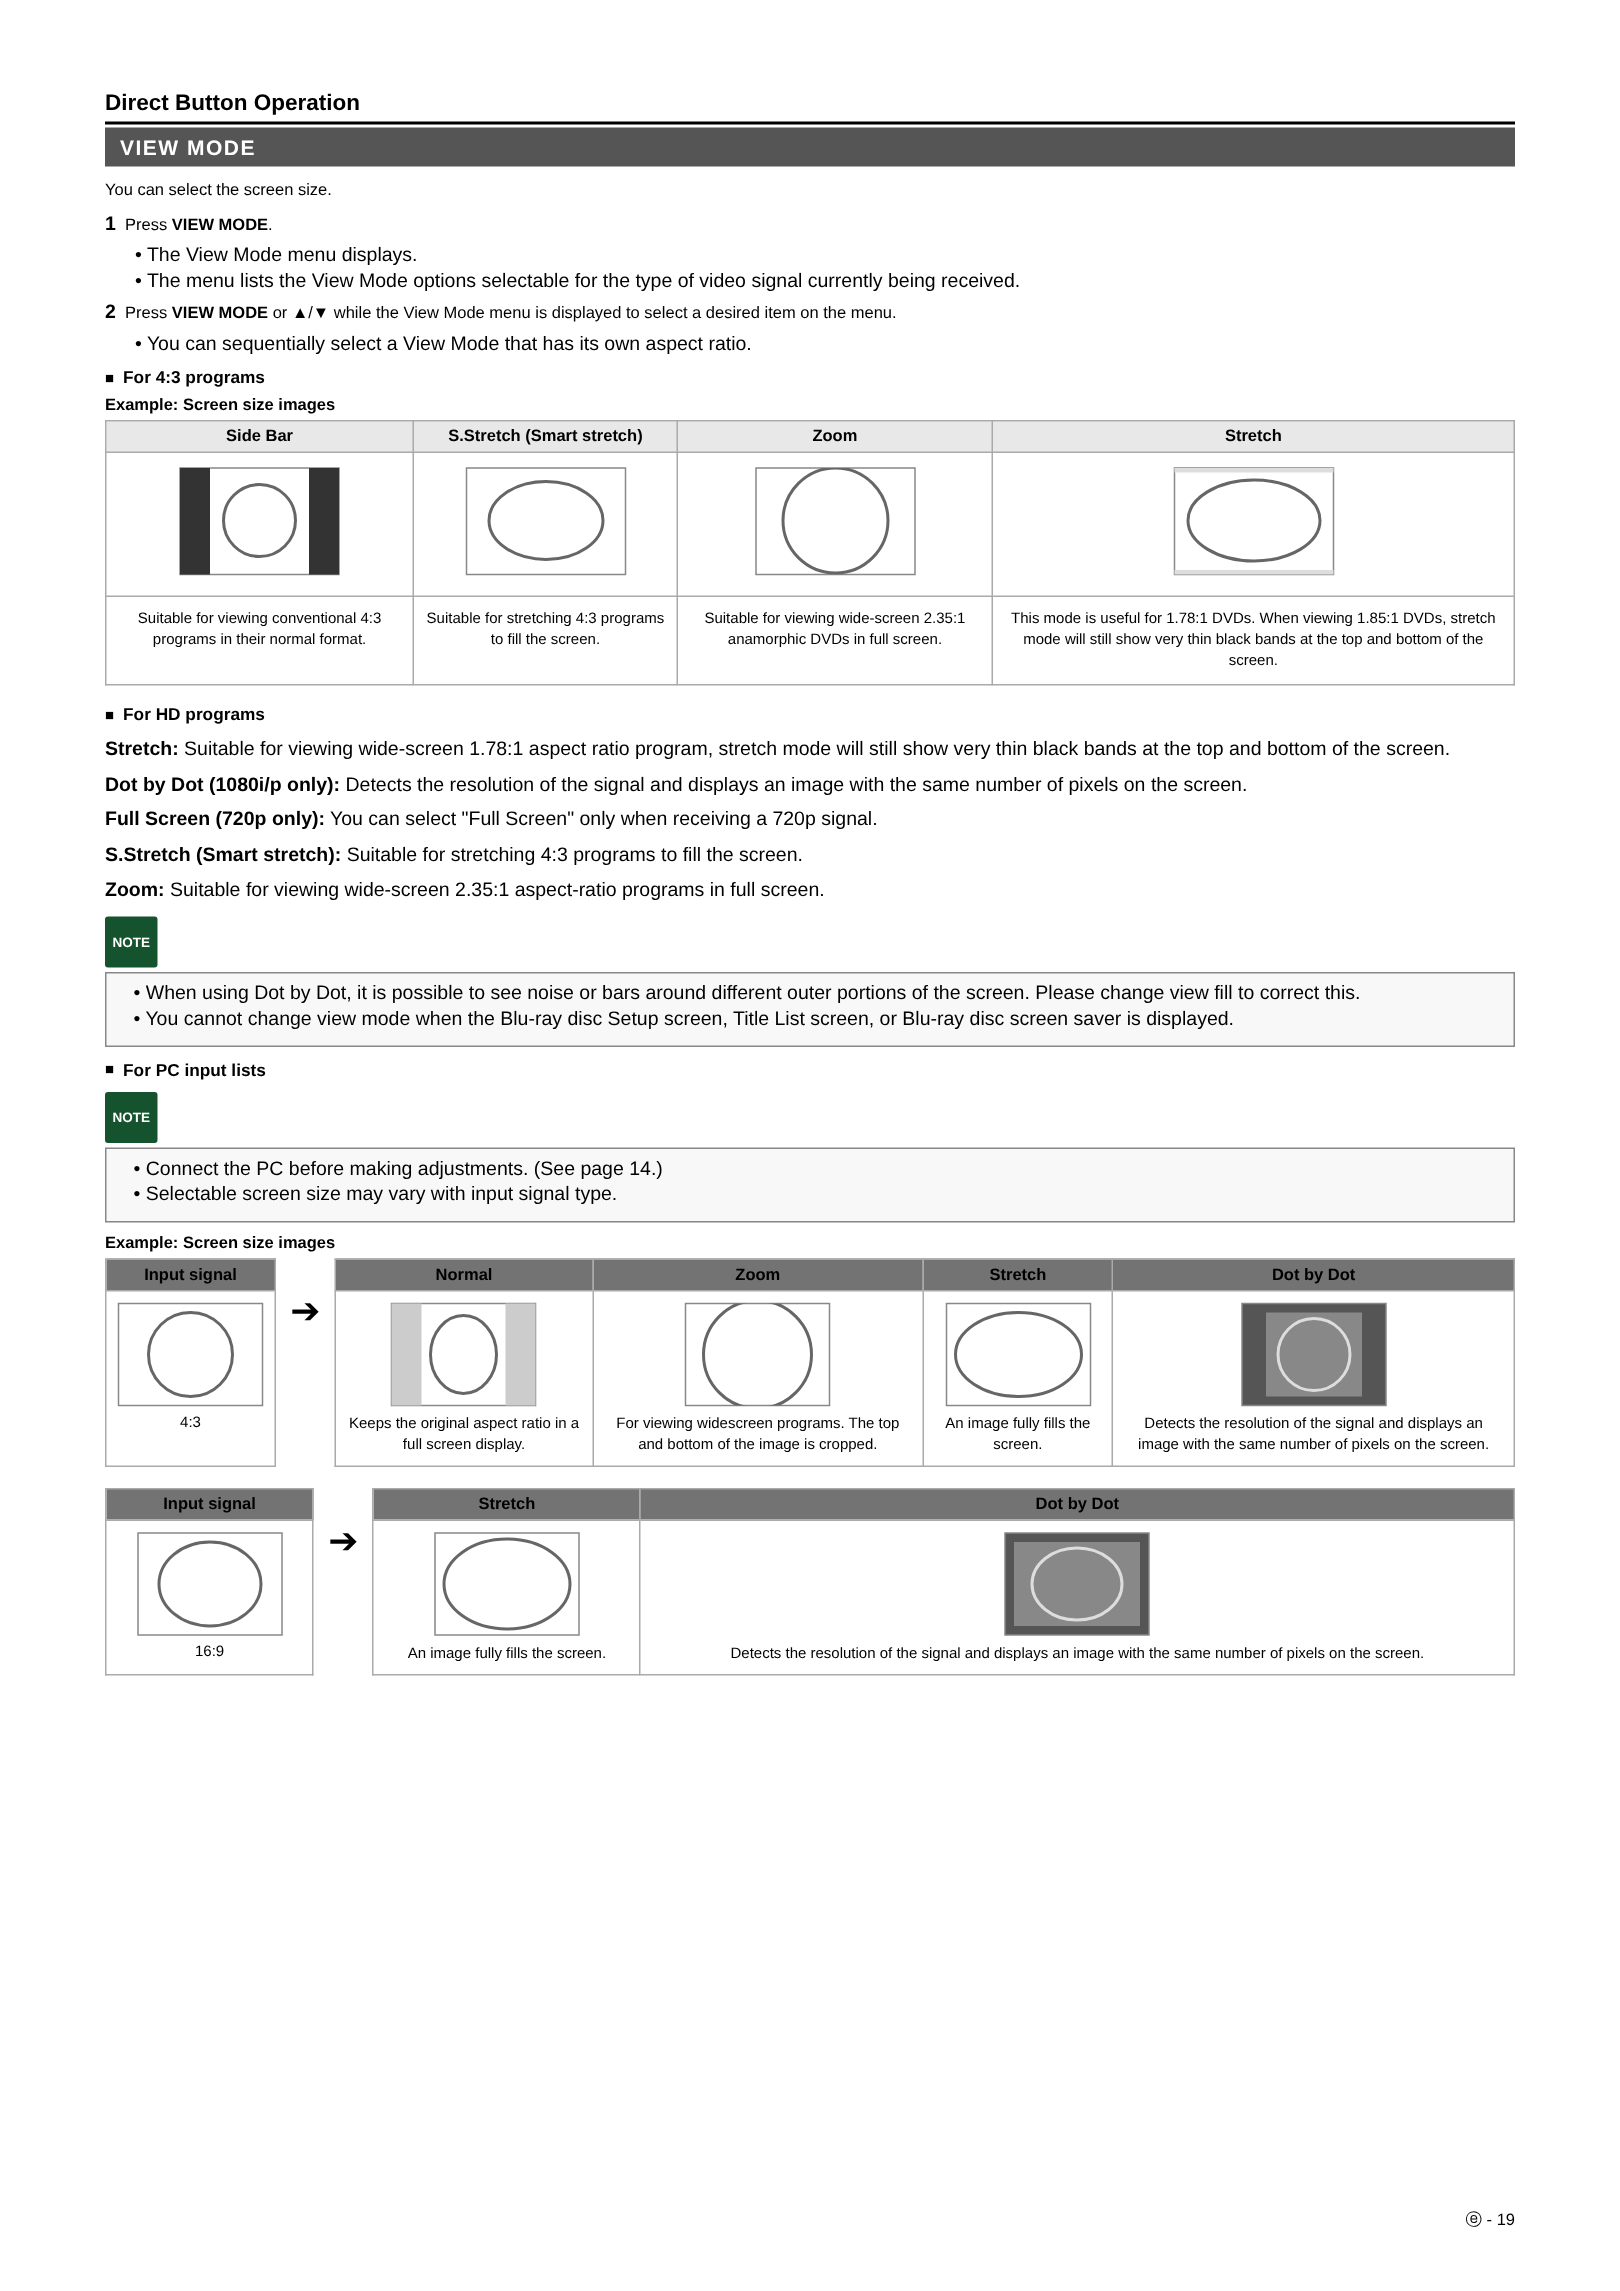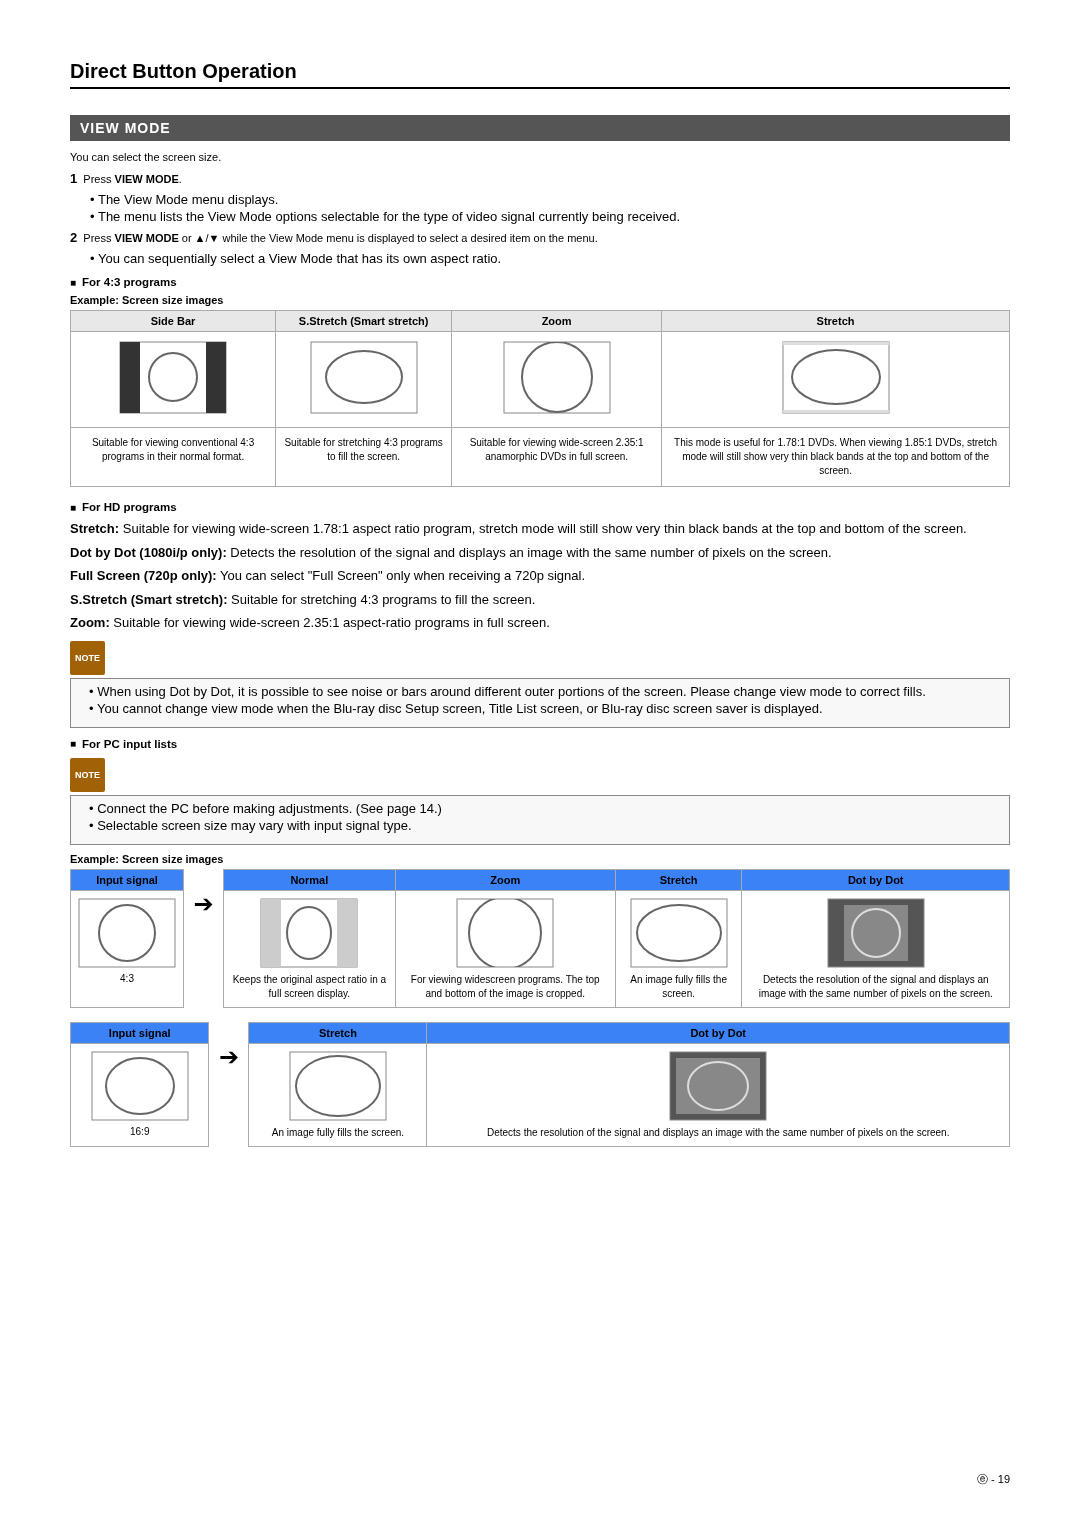--- a/index.html
+++ b/index.html
@@ -6,23 +6,23 @@
     body {
       background: #fff;
       font-family: Arial, Helvetica, sans-serif;
       font-size: 11px;
       color: #000;
       width: 1080px;
       min-height: 1527px;
       padding: 60px 70px 60px 70px;
     }
     .section-title {
-      font-size: 20px;
-      font-weight: bold;
-      margin-bottom: 26px;
+      font-size: 15px;
+      font-weight: bold;
+      margin-bottom: 2px;
       border-bottom: 2px solid #000;
       padding-bottom: 4px;
     }
     .view-mode-header {
       background: #555;
       color: #fff;
       font-size: 14px;
       font-weight: bold;
       padding: 5px 10px;
       margin-bottom: 10px;
@@ -90,21 +90,21 @@
       vertical-align: top;
       text-align: center;
       font-size: 10px;
     }
     
     .screen-svg {
       display: block;
       margin: 0 auto 4px auto;
     }
     .note-label {
-      background: #a16207;
+      background: #14532d;
       color: #fff;
       font-size: 9px;
       font-weight: bold;
       padding: 12px 5px;
       display: inline-block;
       margin-bottom: 3px;
       border-radius: 2px;
     }
     .note-block {
       margin: 8px 0;
@@ -120,21 +120,21 @@
       line-height: 1.5;
     }
     
     .pc-table {
       width: 100%;
       border-collapse: collapse;
       margin-bottom: 14px;
     }
     .pc-table th {
       border: 1px solid #aaa;
-      background: #3b82f6;
+      background: #737373;
       font-weight: bold;
       font-size: 11px;
       padding: 4px 6px;
       text-align: center;
     }
     .pc-table td {
       border: 1px solid #aaa;
       padding: 6px;
       vertical-align: top;
       text-align: center;
@@ -251,21 +251,21 @@
     <p class="hd-text"><strong>Full Screen (720p only):</strong> You can select "Full Screen" only when receiving a 720p signal.</p>
     <p class="hd-text"><strong>S.Stretch (Smart stretch):</strong> Suitable for stretching 4:3 programs to fill the screen.</p>
     <p class="hd-text"><strong>Zoom:</strong> Suitable for viewing wide-screen 2.35:1 aspect-ratio programs in full screen.</p>
   </div>
 </div>
 
 <div class="note-block">
   <div class="note-label">NOTE</div>
   <div class="note-content">
     <ul class="bullet-list" style="padding-left:10px;">
-      <li>When using Dot by Dot, it is possible to see noise or bars around different outer portions of the screen. Please change view mode to correct fills.</li>
+      <li>When using Dot by Dot, it is possible to see noise or bars around different outer portions of the screen. Please change view fill to correct this.</li>
       <li>You cannot change view mode when the Blu-ray disc Setup screen, Title List screen, or Blu-ray disc screen saver is displayed.</li>
     </ul>
   </div>
 </div>
 
 <div>
   <div class="sub-section-title">For PC input lists</div>
   <div class="note-block">
     <div class="note-label">NOTE</div>
     <div class="note-content">

